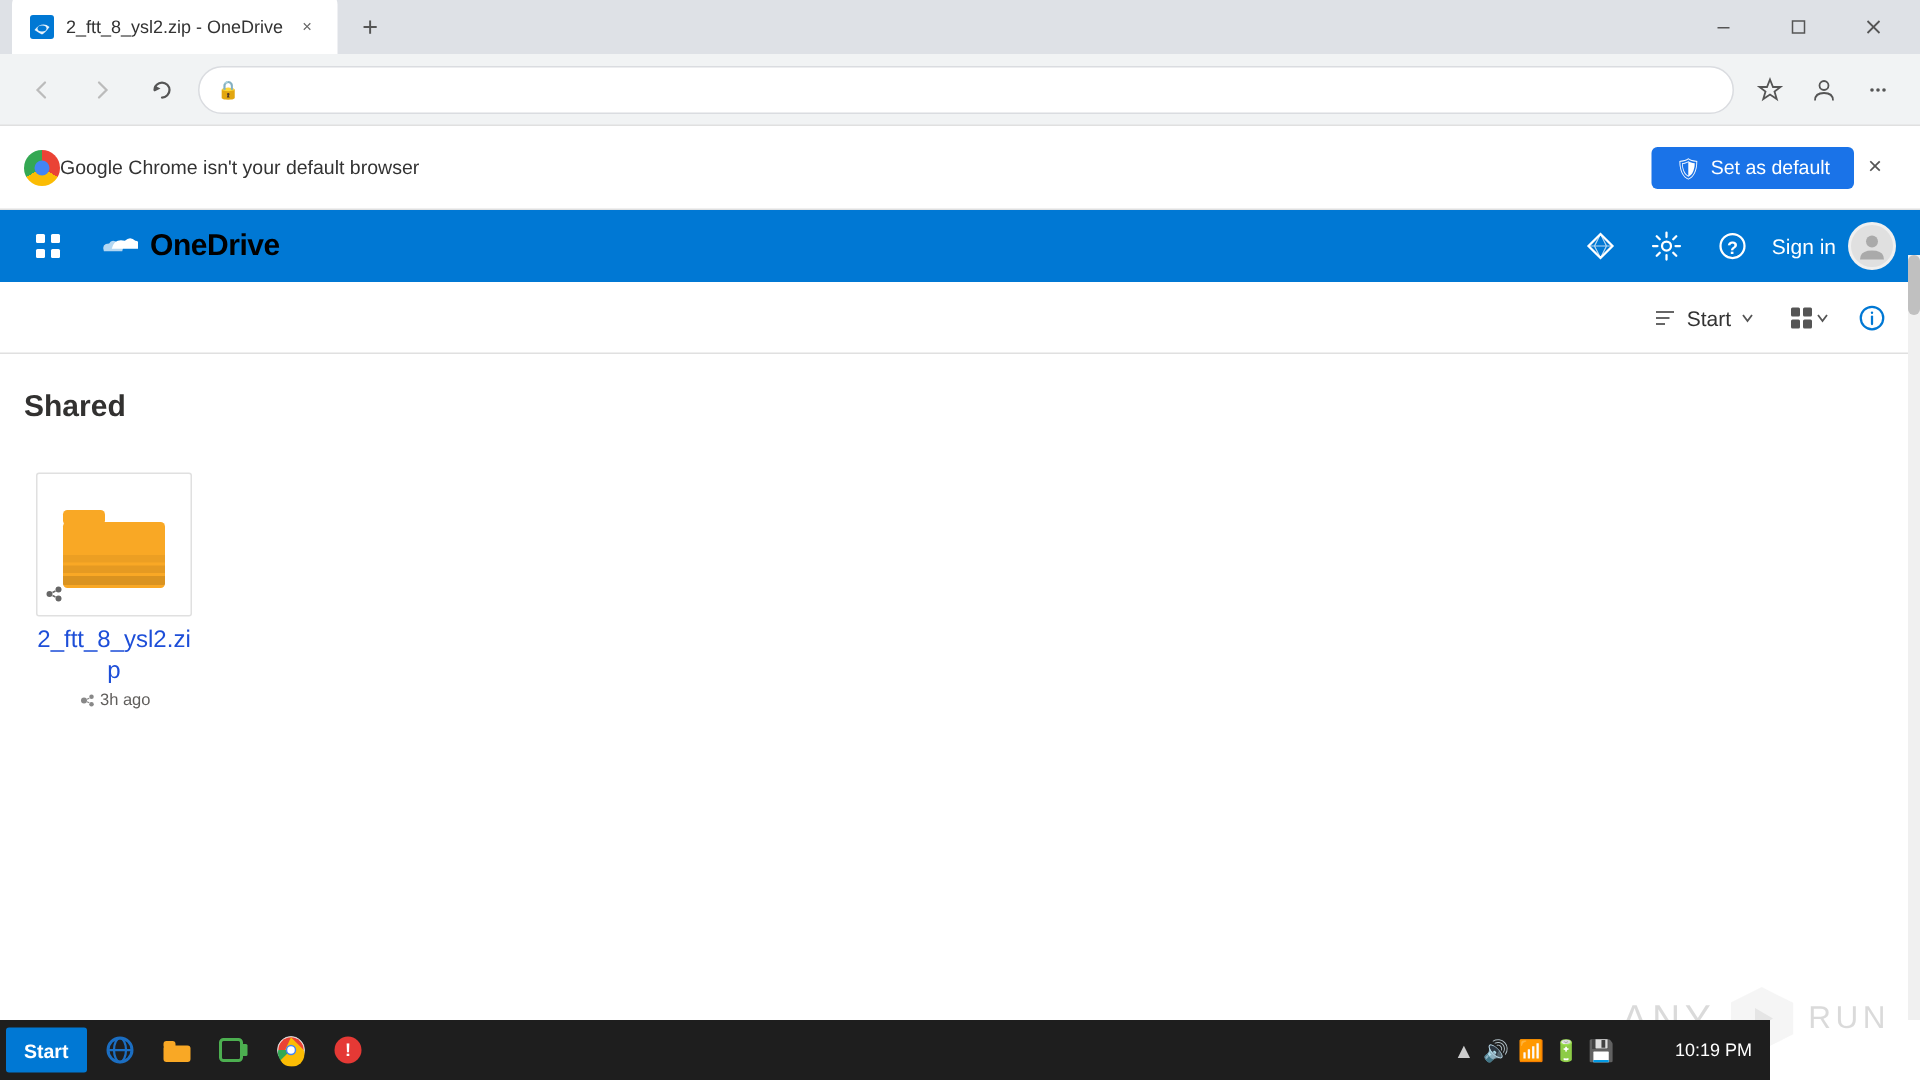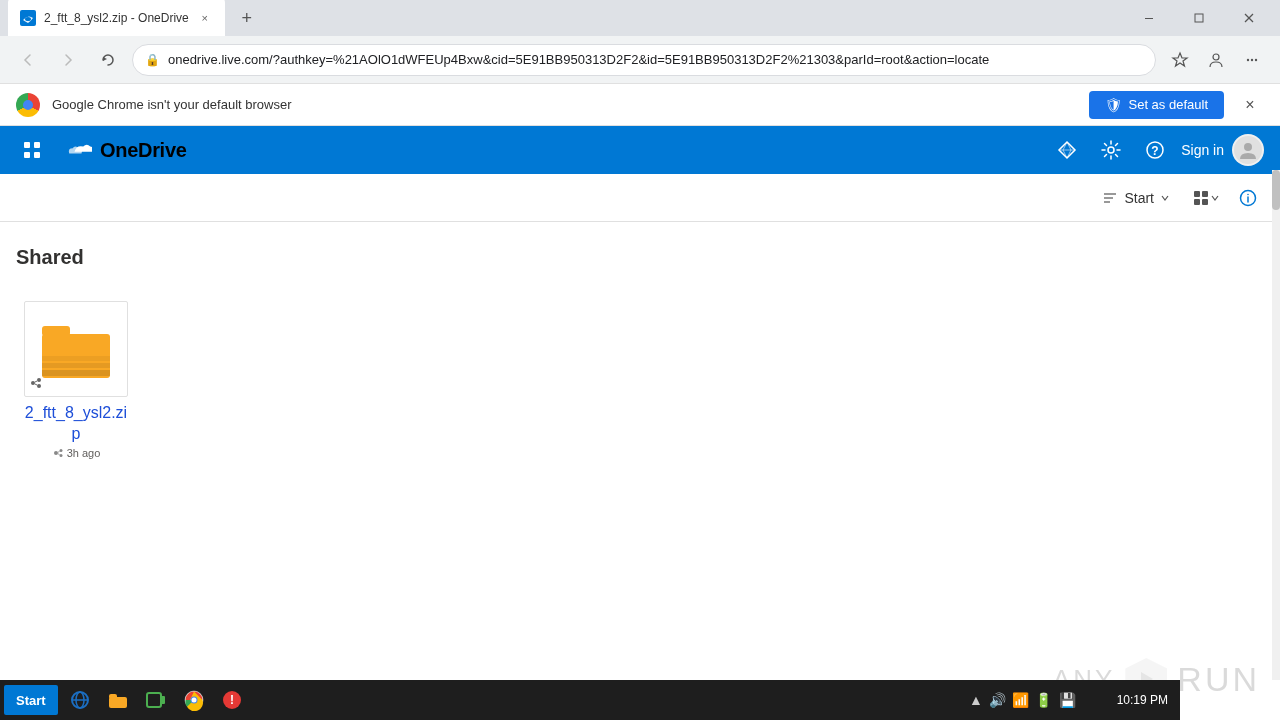--- a/index.html
+++ b/index.html
@@ -22,21 +22,21 @@
     .address-bar { background: #f1f3f4; height: 48px; display: flex; align-items: center; padding: 0 12px; gap: 8px; border-bottom: 1px solid #e0e0e0; }
     .nav-btn { width: 32px; height: 32px; display: flex; align-items: center; justify-content: center; border-radius: 50%; cursor: pointer; color: #555; font-size: 14px; }
     .nav-btn.disabled { color: #bbb; cursor: default; }
     .url-bar { flex: 1; background: #fff; border: 1px solid #dadce0; border-radius: 20px; height: 32px; display: flex; align-items: center; padding: 0 12px; gap: 8px; }
     .url-lock { color: #555; font-size: 12px; }
     .url-text { flex: 1; font-size: 13px; color: #202124; white-space: nowrap; overflow: hidden; text-overflow: ellipsis; }
     .address-right { display: flex; gap: 4px; align-items: center; }
     .addr-icon { width: 32px; height: 32px; display: flex; align-items: center; justify-content: center; border-radius: 50%; cursor: pointer; color: #555; font-size: 16px; }
 
     
-    .default-banner { background: #fff; border-bottom: 1px solid #e0e0e0; height: 42px; display: flex; align-items: center; padding: 16px 16px; gap: 12px; }
+    .default-banner { background: #fff; border-bottom: 1px solid #e0e0e0; height: 56px; display: flex; align-items: center; padding: 16px 16px; }
     .chrome-logo { width: 24px; height: 24px; border-radius: 50%; background: conic-gradient(#ea4335 0deg 120deg, #fbbc04 120deg 240deg, #34a853 240deg 360deg); position: relative; }
     .chrome-logo::after { content: ''; position: absolute; width: 10px; height: 10px; background: #4285f4; border-radius: 50%; top: 50%; left: 50%; transform: translate(-50%, -50%); }
     .banner-text { font-size: 13px; color: #333; flex: 1; }
     .set-default-btn { background: #1a73e8; color: white; border: none; border-radius: 4px; padding: 6px 16px; font-size: 13px; cursor: pointer; display: flex; align-items: center; gap: 6px; }
     .set-default-btn .shield { font-size: 14px; }
     .banner-close { width: 28px; height: 28px; display: flex; align-items: center; justify-content: center; cursor: pointer; color: #555; font-size: 16px; border-radius: 50%; }
 
     
     .onedrive-header { background: #0078d4; height: 48px; display: flex; align-items: center; padding: 0 16px; gap: 16px; }
     .apps-icon { color: white; font-size: 18px; cursor: pointer; width: 32px; height: 32px; display: flex; align-items: center; justify-content: center; }
@@ -133,21 +133,20 @@
         </svg>
     </div>
     <div class="nav-btn">
       <svg width="14" height="14" viewBox="0 0 14 14">
           <path d="M2 7 A5 5 0 1 1 7 12" stroke="#555" stroke-width="1.5" fill="none" stroke-linecap="round"></path>
           <polygon points="2,4 2,8 6,6" fill="#555"></polygon>
         </svg>
     </div>
     <div class="url-bar">
       <span class="url-lock">🔒</span>
-      <span class="url-text">onedrive.live.com/?authkey=%21AОlO1dWFEUp4Bxw&amp;cid=5E91BB950313D2F2&amp;id=5E91BB950313D2F2%21303&amp;parId=root&amp;action=locate</span>
     </div>
     <div class="address-right">
       <div class="addr-icon">
         <svg width="18" height="18" viewBox="0 0 18 18">
             <path d="M9 2l2 5h5l-4 3 1.5 5L9 12l-4.5 3L6 10 2 7h5z" fill="none" stroke="#555" stroke-width="1.2"></path>
           </svg>
       </div>
       <div class="addr-icon">
         <svg width="18" height="18" viewBox="0 0 18 18">
             <circle cx="9" cy="6" r="3" fill="none" stroke="#555" stroke-width="1.2"></circle>
@@ -295,21 +294,21 @@
       </div>
     </div>
 
     <div class="watermark" style="position:absolute;bottom:20px;right:20px;opacity:0.3;display:flex;align-items:center;gap:10px;">
       <span style="font-size:26px;font-weight:200;color:#888;letter-spacing:3px;">ANY</span>
       <div style="width:42px;height:42px;background:#e0e0e0;display:flex;align-items:center;justify-content:center;clip-path:polygon(50% 0%,100% 25%,100% 75%,50% 100%,0% 75%,0% 25%);">
         <svg width="22" height="22" viewBox="0 0 22 22">
             <polygon points="6,4 18,11 6,18" fill="#aaa"></polygon>
           </svg>
       </div>
-      <span style="font-size:34px;font-weight:200;color:#888;letter-spacing:3px;">RUN</span>
+      <span style="font-size:21px;font-weight:200;color:#888;letter-spacing:3px;">RUN</span>
     </div>
   </div>
 
   <div class="right-scrollbar">
     <div class="scrollbar-thumb"></div>
   </div>
 </div>
 
 <div class="taskbar">
   <div class="start-btn">Start</div>

